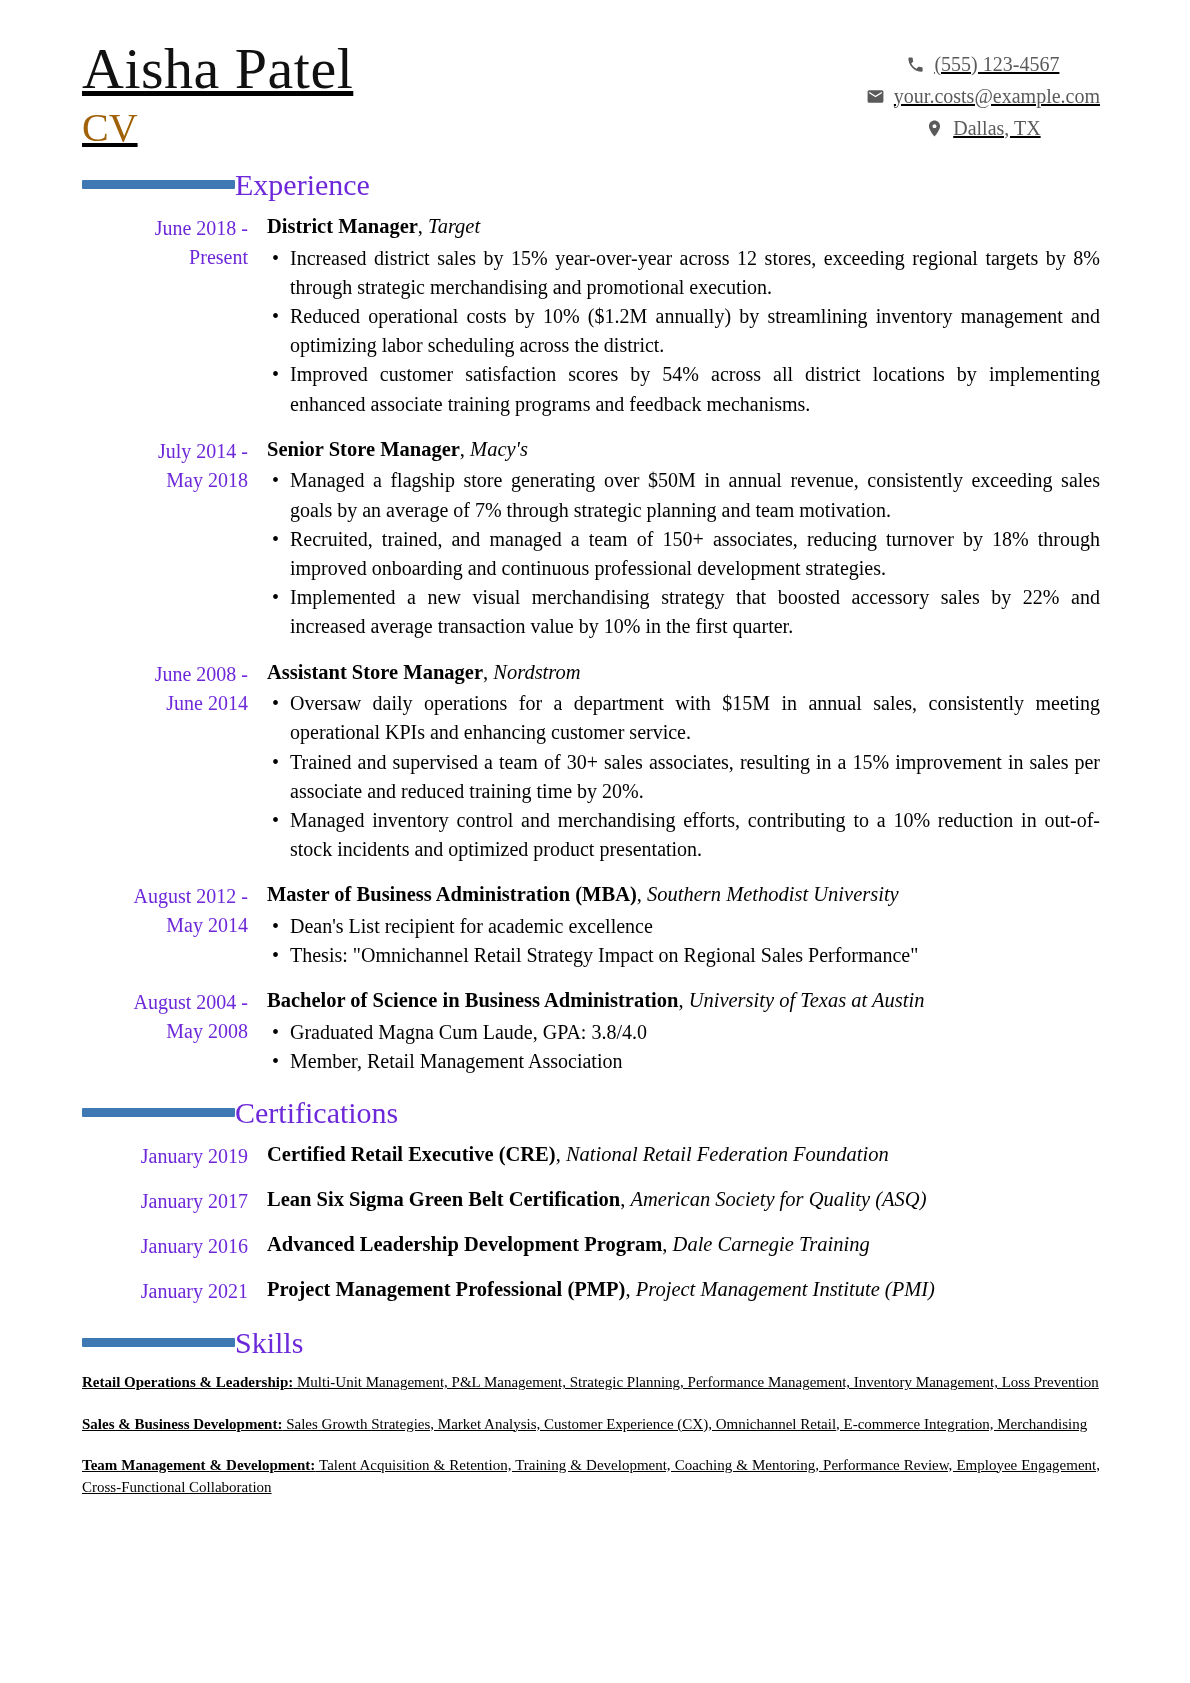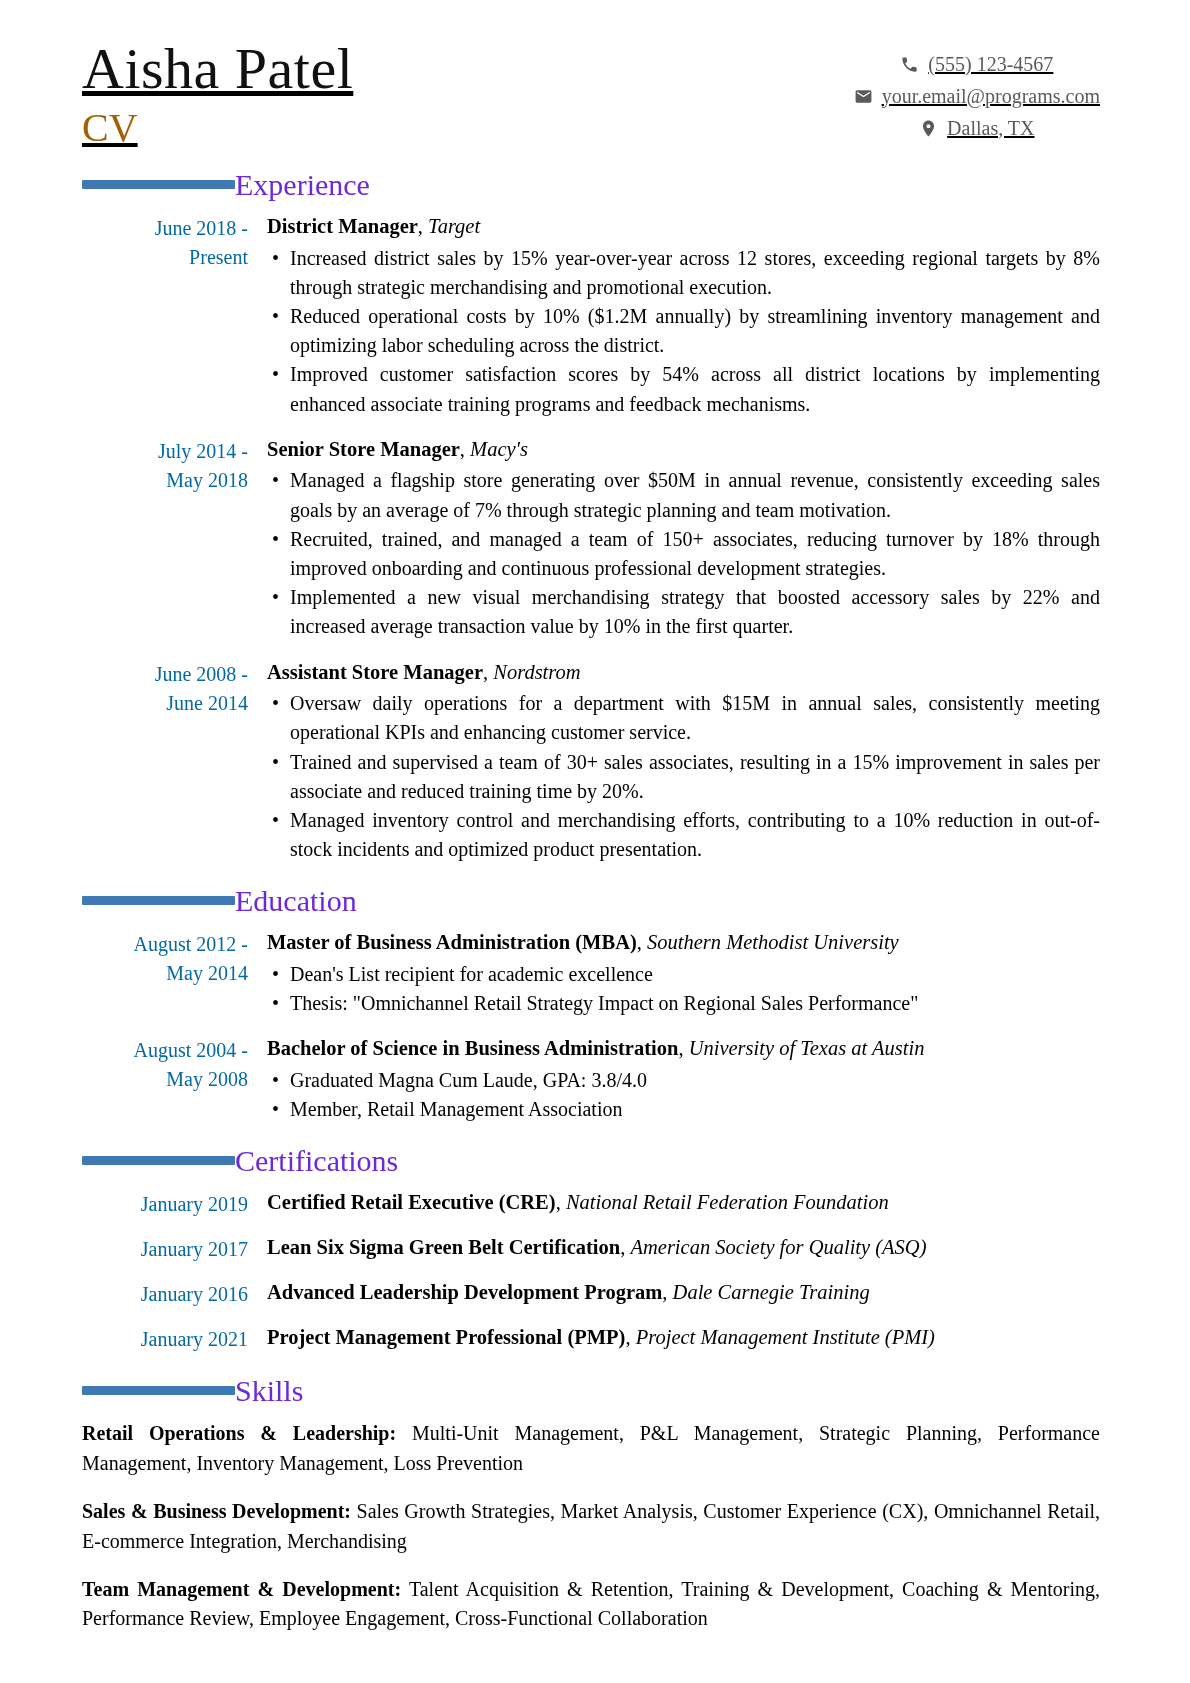--- a/index.html
+++ b/index.html
@@ -77,21 +77,21 @@
     display: flex;
     margin-bottom: 17px;
   }
   .entry-dates {
     width: 166px;
     flex-shrink: 0;
     text-align: right;
     font-size: 20px;
     line-height: 1.45;
     padding-top: 1px;
-    color: #0369a1;
+    color: #6d28d9;
   }
   .entry-dates span { display: block; }
   .entry-body {
     flex: 1;
     margin-left: 19px;
   }
   .entry-titleline {
     font-size: 20.5px;
     line-height: 1.35;
     margin-bottom: 3px;
@@ -113,24 +113,25 @@
     position: absolute;
     left: 5px;
     top: 0;
   }
 
   .cert-entry { margin-bottom: 15px; }
   .cert-entry .entry-titleline { margin-bottom: 0; }
 
   
   .skills-group {
-    font-size: 20px;
+    font-size: 15px;
     line-height: 1.47;
     text-align: justify;
     margin-bottom: 19px;
+    text-decoration: underline;
   }
   .skills-label { font-weight: 700; }
 </style>
 </head>
 <body>
 
 <div class="page">
 
   <div class="header">
     <div>
@@ -145,21 +146,21 @@
             </svg>
         </span>
         <span>(555) 123-4567</span>
       </div>
       <div class="contact-row">
         <span class="icon">
           <svg viewBox="0 0 24 24">
               <path d="M20 4H4c-1.1 0-1.99.9-1.99 2L2 18c0 1.1.9 2 2 2h16c1.1 0 2-.9 2-2V6c0-1.1-.9-2-2-2zm0 4l-8 5-8-5V6l8 5 8-5v2z"></path>
             </svg>
         </span>
-        <span>your.email@programs.com</span>
+        <span>your.costs@example.com</span>
       </div>
       <div class="contact-row">
         <span class="icon">
           <svg viewBox="0 0 24 24">
               <path d="M12 2C8.13 2 5 5.13 5 9c0 5.25 7 13 7 13s7-7.75 7-13c0-3.87-3.13-7-7-7zm0 9.5c-1.38 0-2.5-1.12-2.5-2.5s1.12-2.5 2.5-2.5 2.5 1.12 2.5 2.5-1.12 2.5-2.5 2.5z"></path>
             </svg>
         </span>
         <span>Dallas, TX</span>
       </div>
     </div>
@@ -217,24 +218,20 @@
         <ul class="bullets">
           <li>Oversaw daily operations for a department with $15M in annual sales, consistently meeting operational KPIs and enhancing customer service.</li>
           <li>Trained and supervised a team of 30+ sales associates, resulting in a 15% improvement in sales per associate and reduced training time by 20%.</li>
           <li>Managed inventory control and merchandising efforts, contributing to a 10% reduction in out-of-stock incidents and optimized product presentation.</li>
         </ul>
       </div>
     </div>
   </div>
 
   <div>
-    <div class="section-heading">
-      <div class="section-bar"></div>
-      <div class="section-title">Education</div>
-    </div>
 
     <div class="entry">
       <div class="entry-dates">
         <span>August 2012 -</span>
         <span>May 2014</span>
       </div>
       <div class="entry-body">
         <div class="entry-titleline">
           <span class="entry-title">Master of Business Administration (MBA)</span><span class="punct">, </span><span class="entry-org">Southern Methodist University</span>
         </div>

